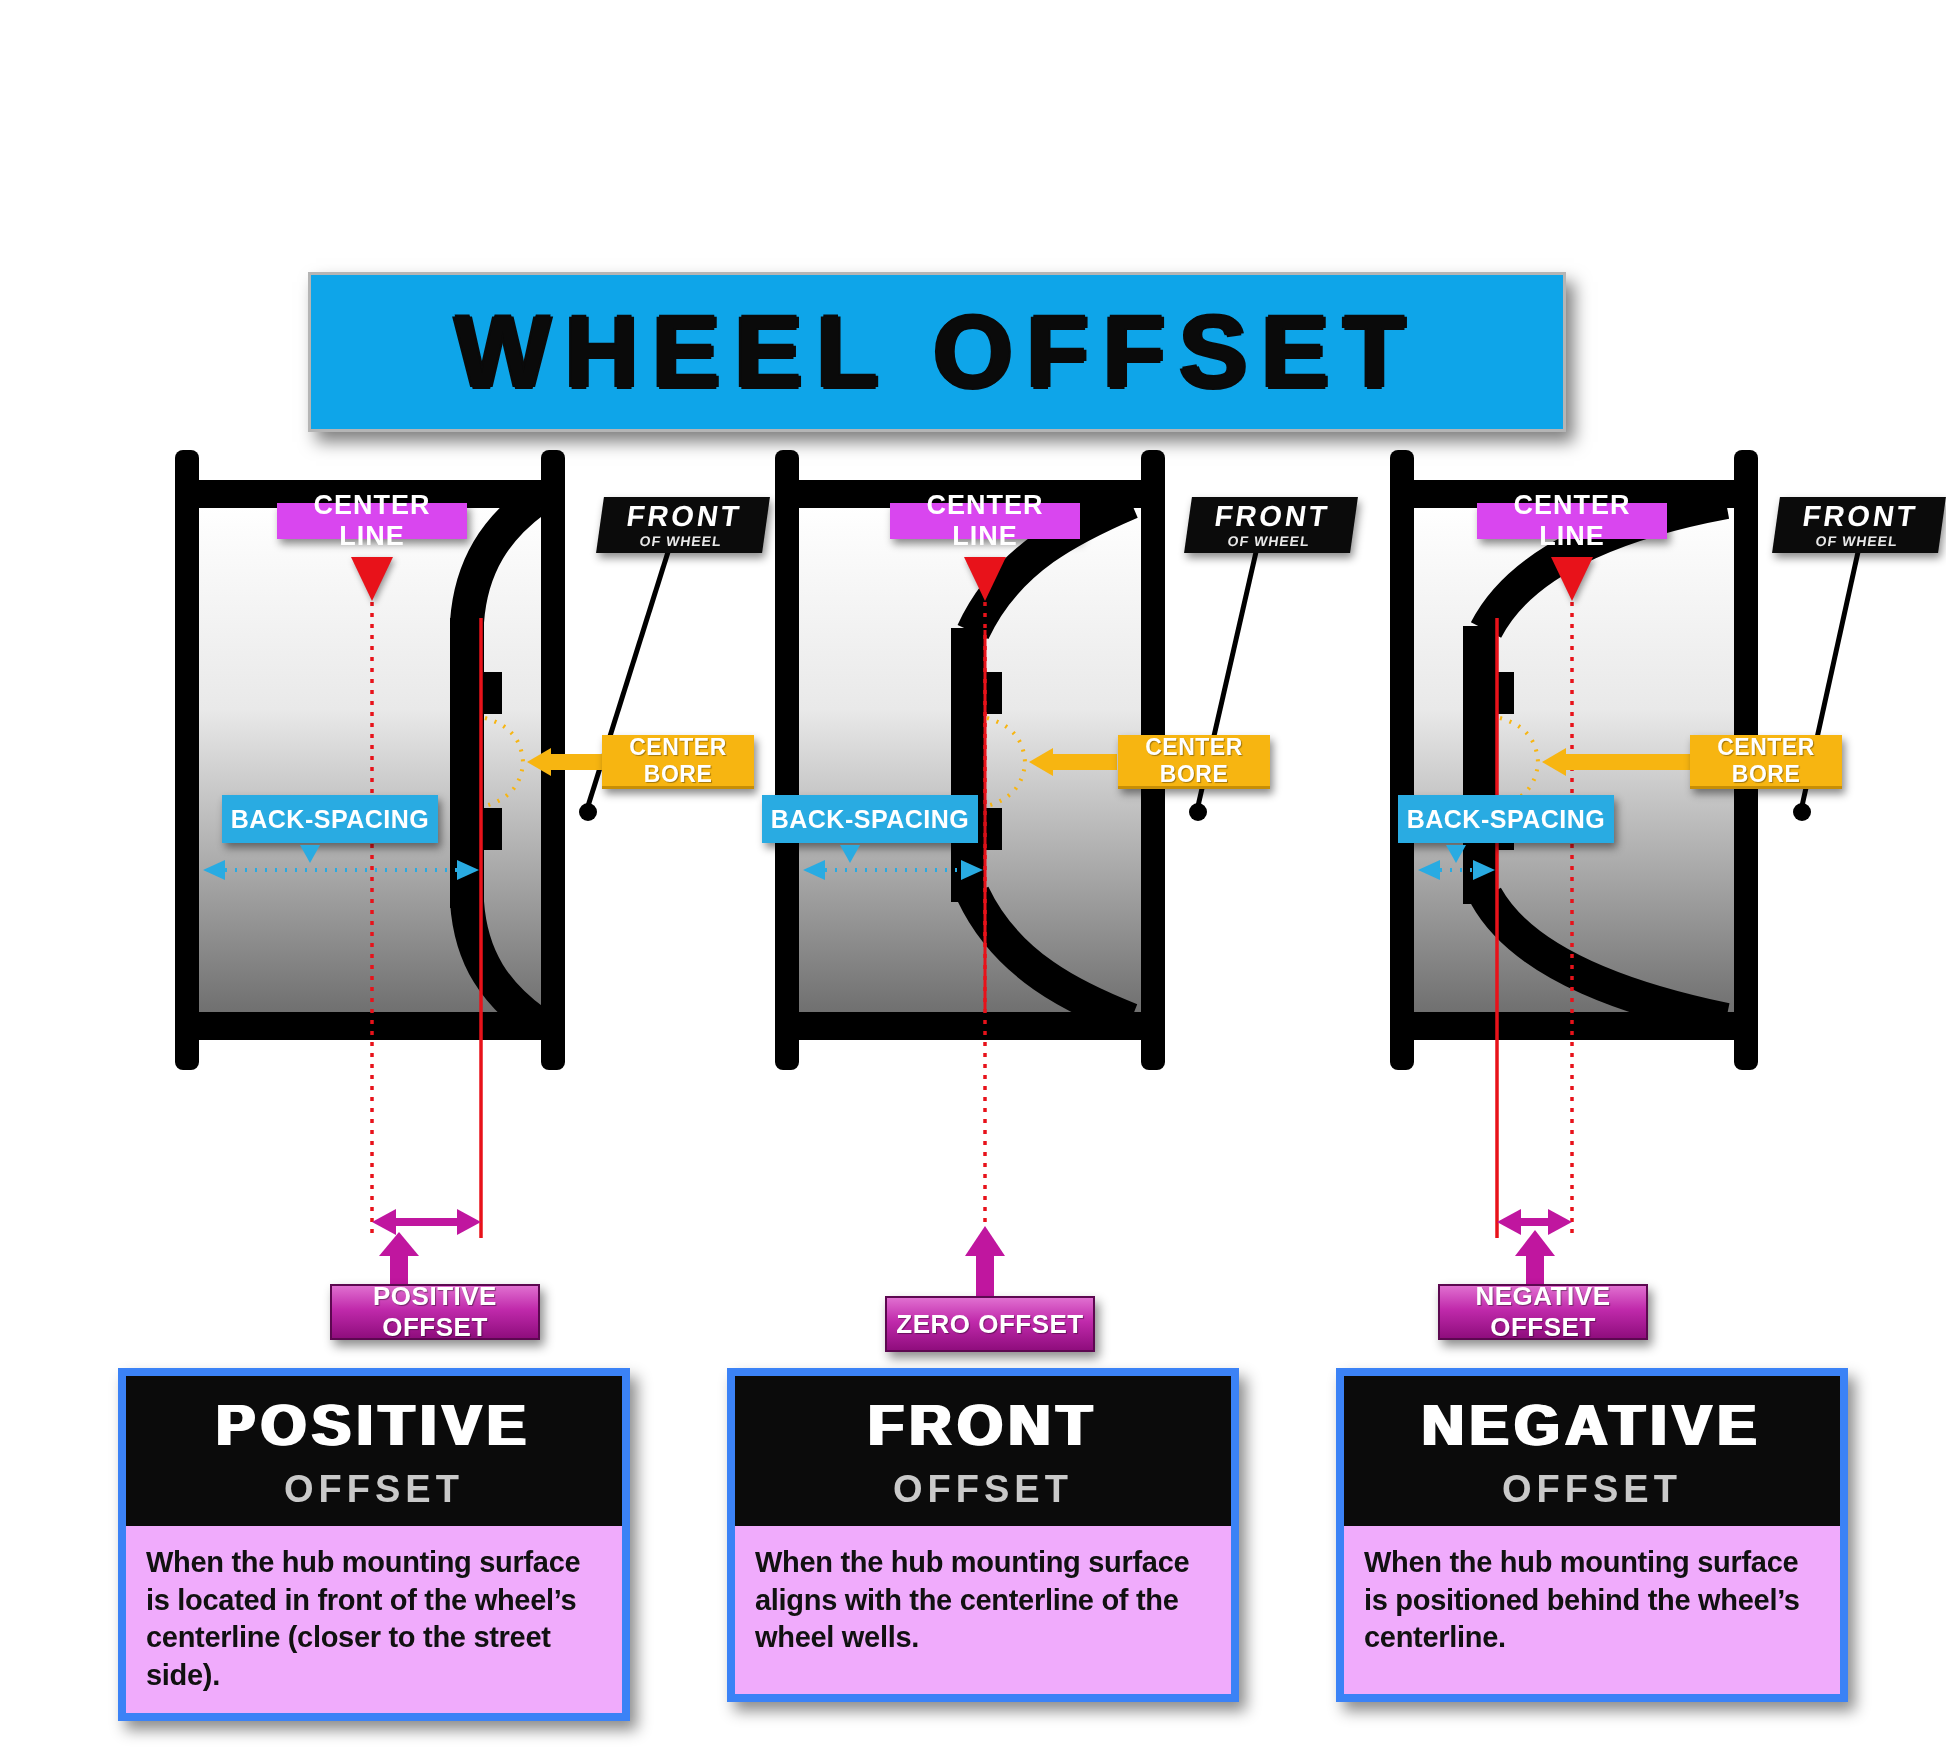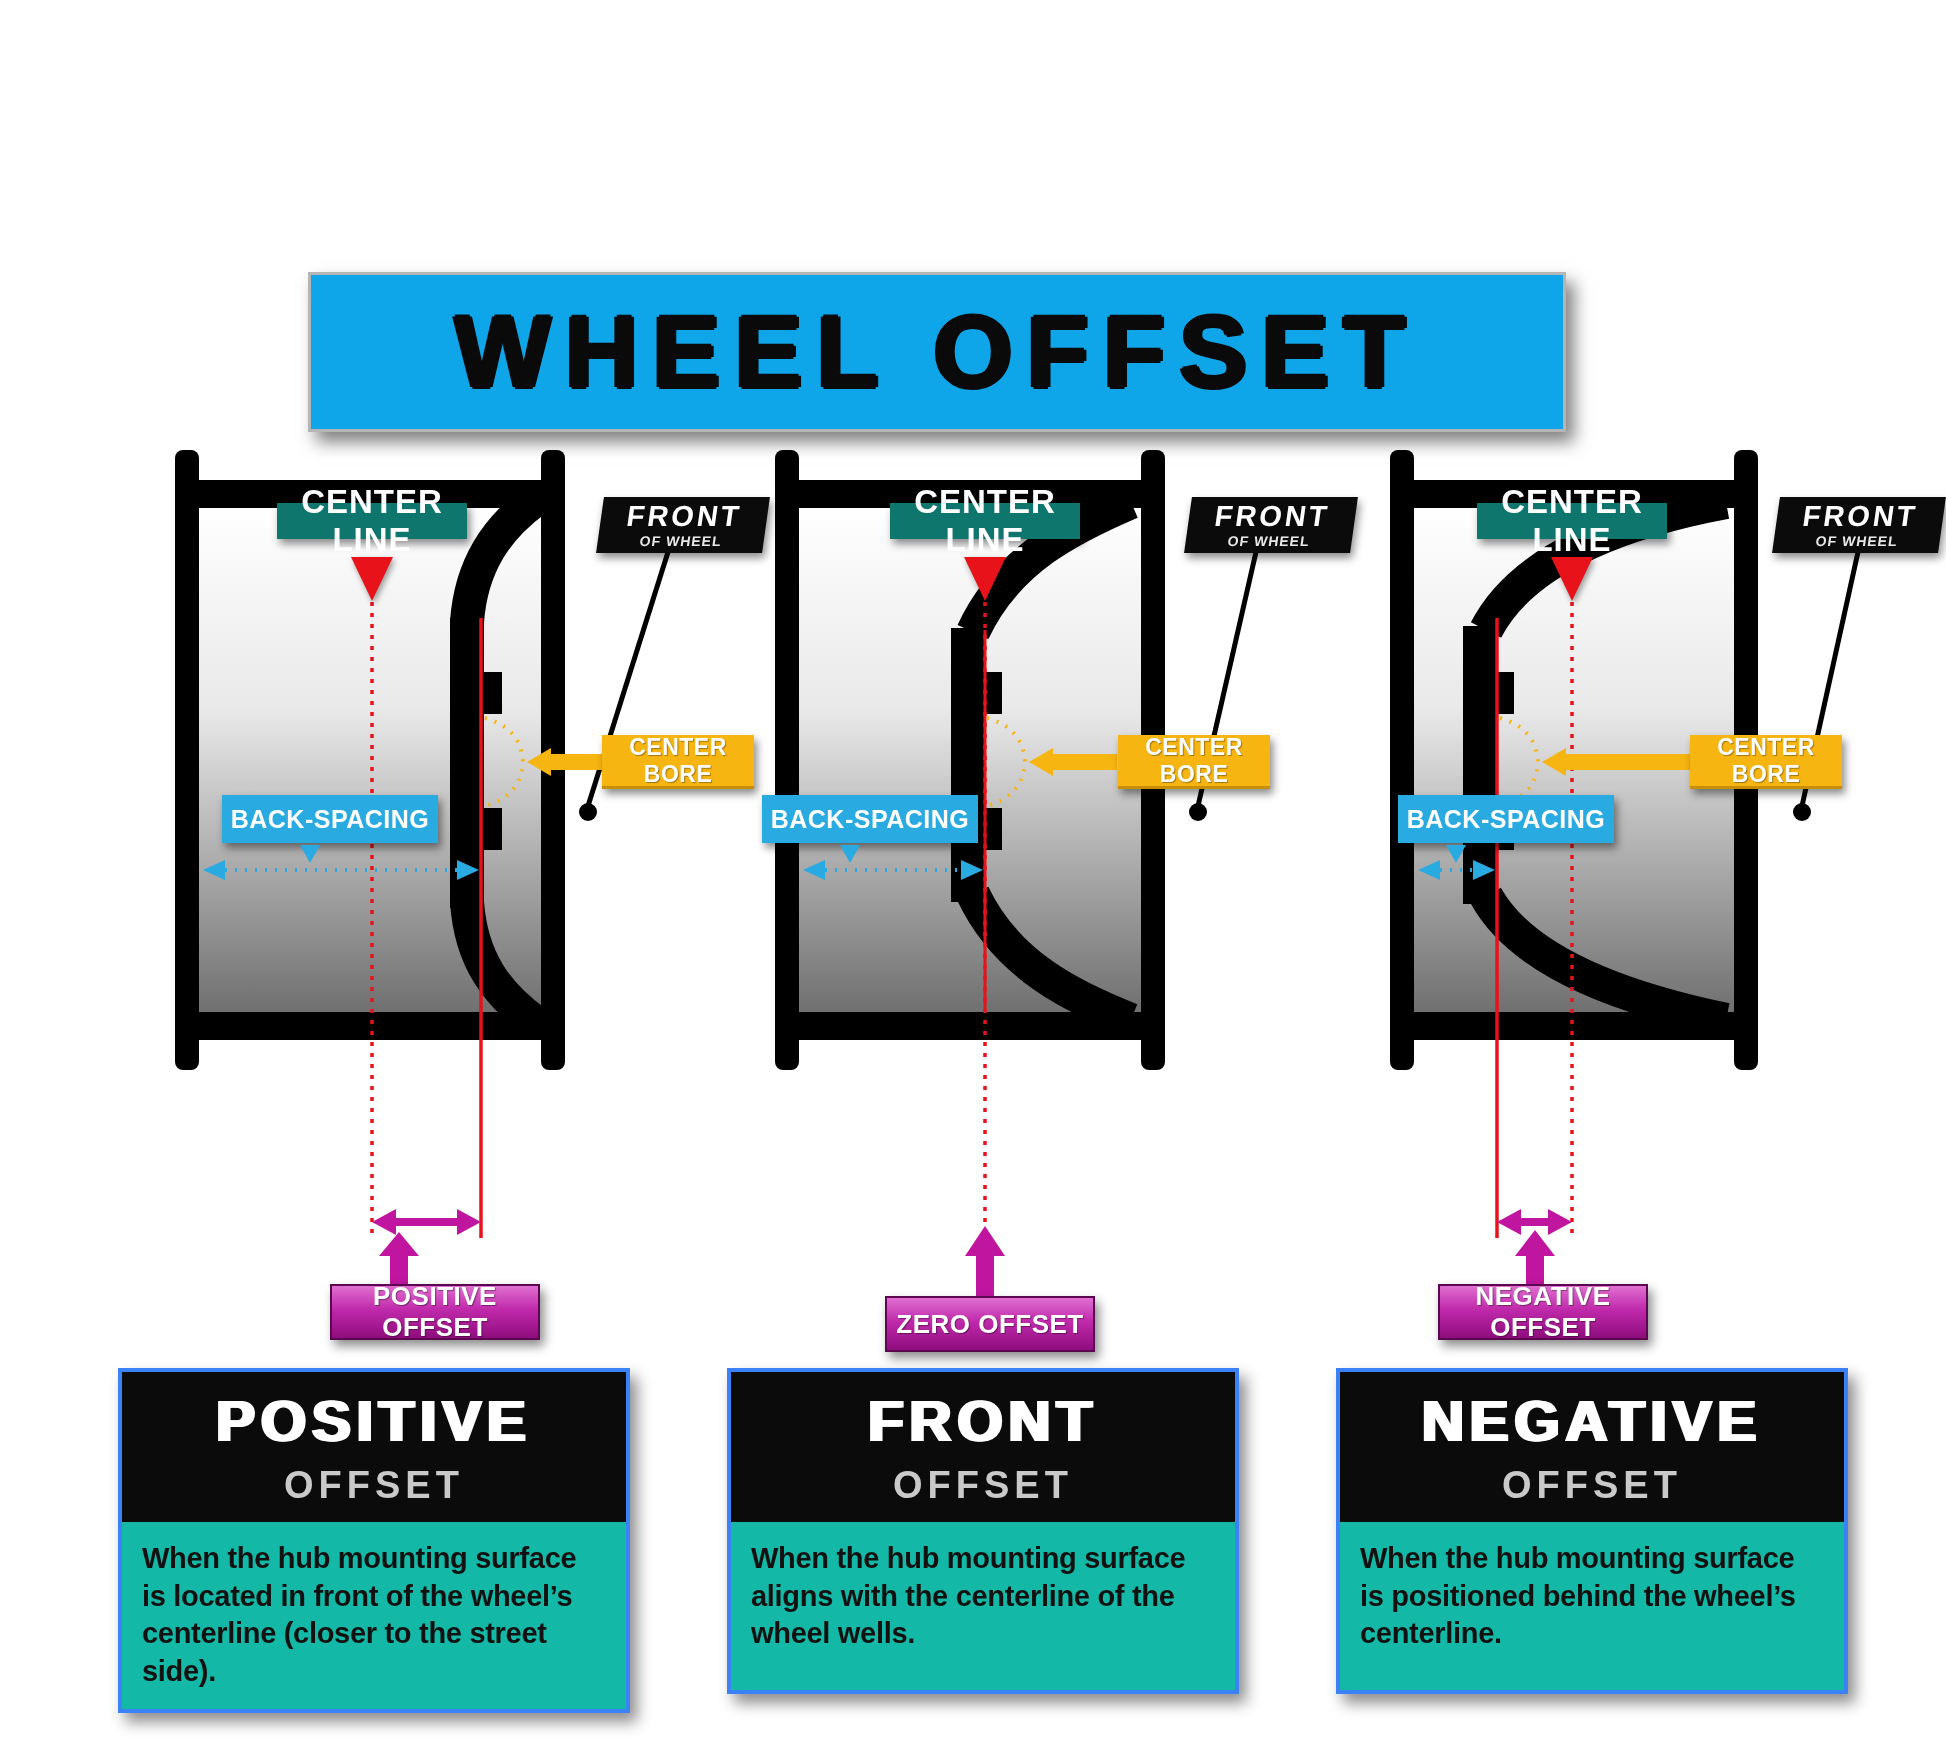--- a/index.html
+++ b/index.html
@@ -24,21 +24,21 @@
     box-shadow:8px 10px 16px rgba(0,0,0,.5);}
   .banner-title{font-size:102px;font-weight:900;color:#0a0a0a;letter-spacing:14px;
     text-shadow:2.5px 0 #0a0a0a,-2.5px 0 #0a0a0a,0 2px #0a0a0a,0 -2px #0a0a0a;}
 
   
   .canvas{position:absolute;left:0;top:0;width:1946px;height:1748px;}
 
   
   .lbl{position:absolute;display:flex;align-items:center;justify-content:center;text-align:center;
     color:#fff;font-weight:700;box-sizing:border-box;}
-  .lbl-red{width:190px;height:36px;background:#0f766e;font-size:33px;letter-spacing:1px;
+  .lbl-red{width:190px;height:36px;background:#d946ef;font-size:27px;letter-spacing:1px;
     box-shadow:3px 5px 8px rgba(0,0,0,.45);}
   .arrow-down-red{position:absolute;width:0;height:0;border-left:21px solid transparent;
     border-right:21px solid transparent;border-top:44px solid #e8121a;
     filter:drop-shadow(2px 3px 3px rgba(0,0,0,.4));}
   .lbl-front{width:166px;height:56px;background:#0b0b0b;transform:skewX(-8deg);
     flex-direction:column;line-height:1;box-shadow:3px 5px 8px rgba(0,0,0,.45);}
   .lbl-front .front-big{font-size:29px;letter-spacing:3px;font-weight:900;}
   .lbl-front .front-small{font-size:14px;letter-spacing:1px;color:#e8e8e8;margin-top:3px;}
   .lbl-blue{width:216px;height:48px;background:#29abe2;font-size:25px;letter-spacing:.5px;
     box-shadow:3px 5px 8px rgba(0,0,0,.45);}
@@ -46,22 +46,22 @@
     border-right:10px solid transparent;border-top:18px solid #29abe2;}
   .lbl-yellow{width:152px;height:54px;background:#f7b511;font-size:23px;letter-spacing:.5px;
     border-bottom:3px solid #c78e06;text-shadow:1px 1px 1px rgba(0,0,0,.35);
     box-shadow:3px 5px 8px rgba(0,0,0,.45);}
   .lbl-magenta{width:210px;height:56px;font-size:26px;letter-spacing:.5px;
     background:linear-gradient(180deg,#e06fd0 0%,#c02aab 45%,#8f0d7d 100%);
     border:2px solid #5c0850;text-shadow:1px 1px 1px rgba(0,0,0,.4);
     box-shadow:4px 6px 10px rgba(0,0,0,.45);}
 
   
-  .card{position:absolute;top:1368px;width:512px;border:4px solid #3b82f6;box-sizing:border-box;
-    background:#14b8a6;box-shadow:7px 9px 14px rgba(0,0,0,.45);}
+  .card{position:absolute;top:1368px;width:512px;border:8px solid #3b82f6;box-sizing:border-box;
+    background:#f0abfc;box-shadow:7px 9px 14px rgba(0,0,0,.45);}
   .card-head{background:#0b0b0b;padding:20px 0 18px;text-align:center;}
   .card-title{color:#fff;font-size:58px;font-weight:900;letter-spacing:6px;line-height:1;
     text-shadow:2px 0 #fff,-2px 0 #fff;}
   .card-sub{color:#c9c9c9;font-size:38px;font-weight:700;letter-spacing:5px;margin-top:16px;line-height:1;}
   .card-body{padding:18px 20px;min-height:132px;font-size:29px;font-weight:700;color:#111;
     line-height:1.3;letter-spacing:-.3px;}
 </style>
 </head>
 <body>
 

